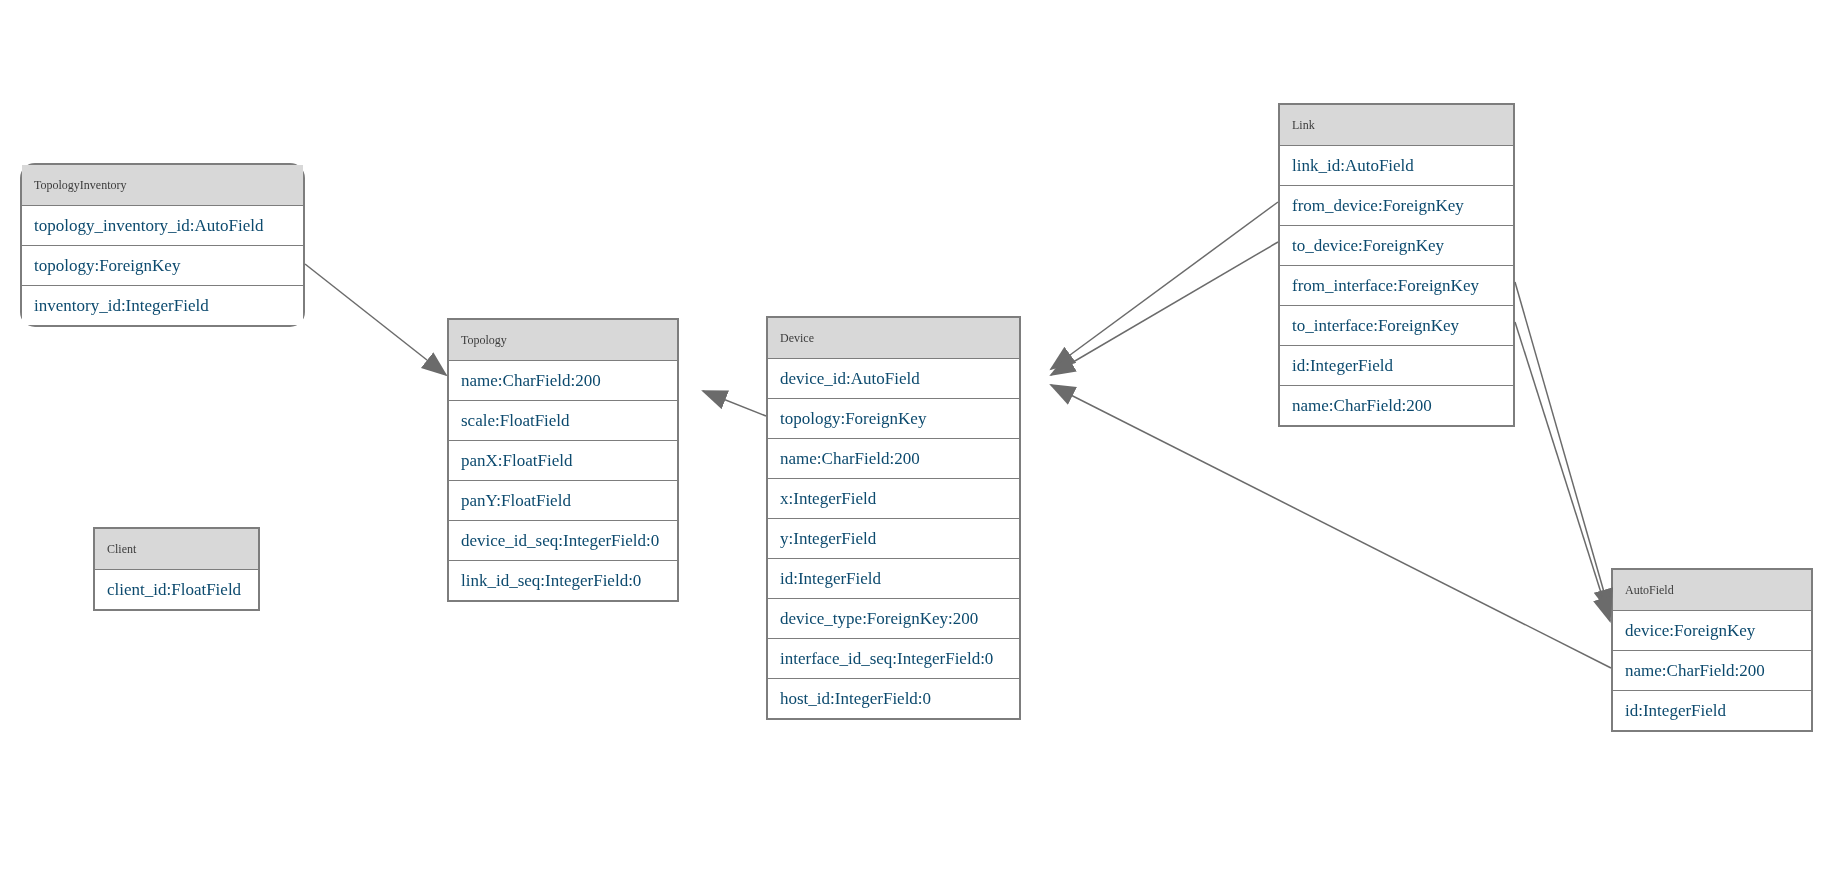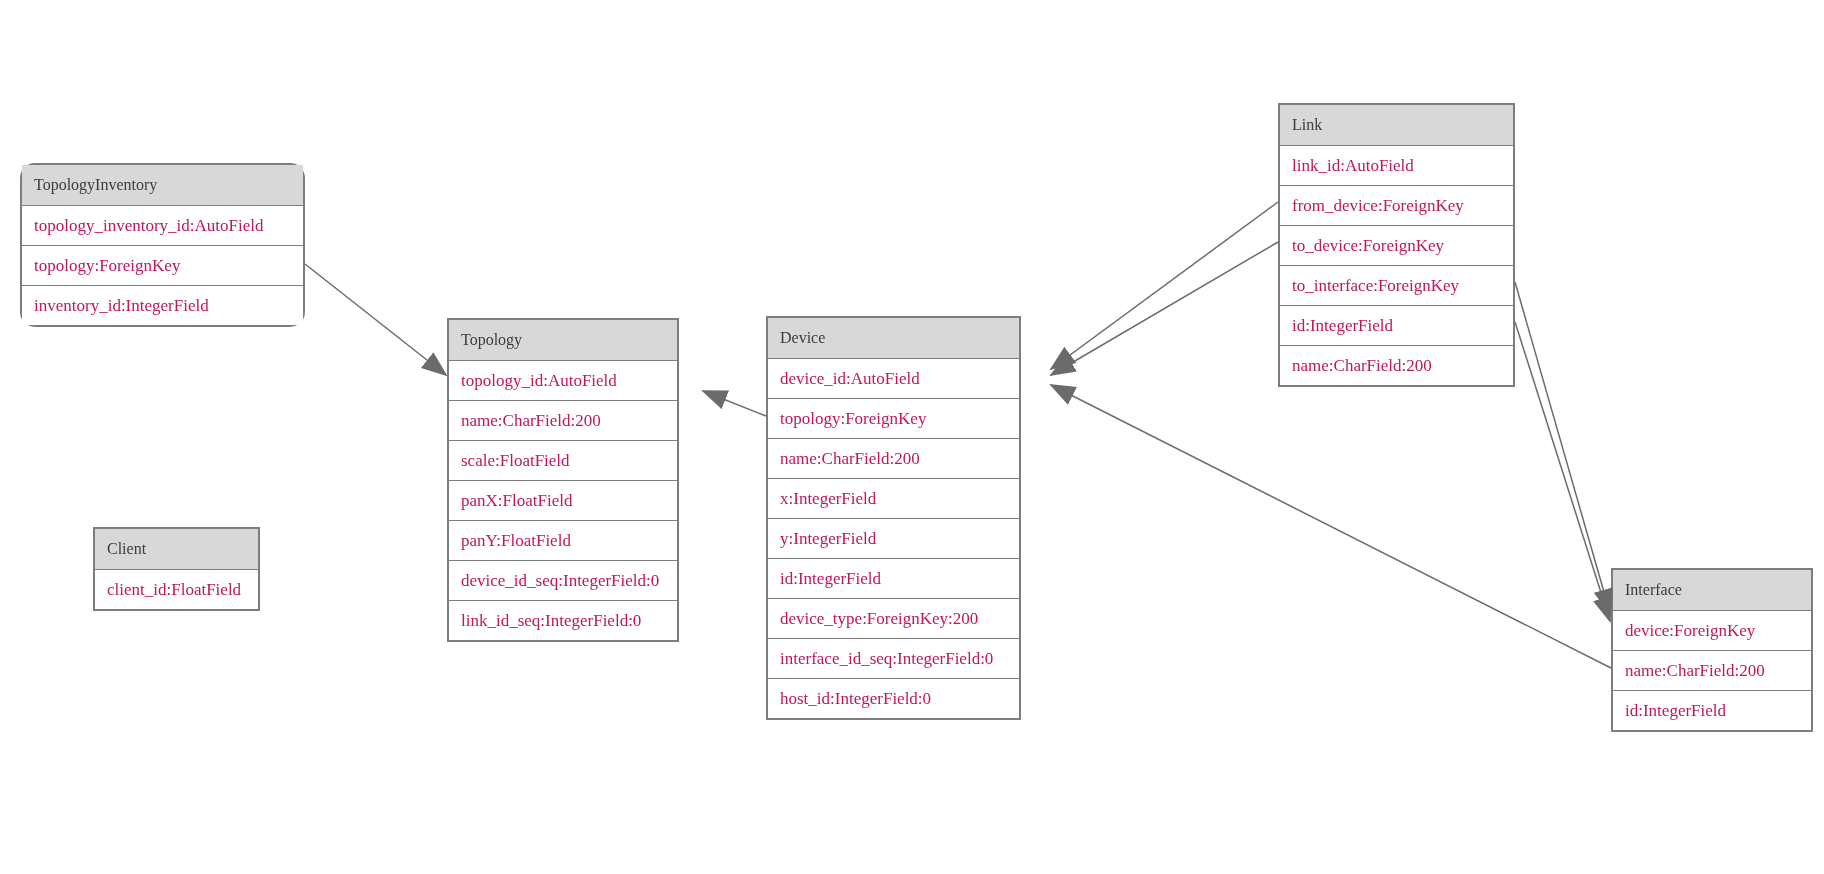--- a/index.html
+++ b/index.html
@@ -38,30 +38,30 @@
     border: 2px solid #7d7d7d;
     box-sizing: border-box;
   }
   .entity-header {
     height: 40px;
     line-height: 40px;
     padding-left: 12px;
     background: #d8d8d8;
     border-bottom: 1px solid #7d7d7d;
     color: #3c3c3c;
-    font-size: 16px;
+    font-size: 12px;
     white-space: nowrap;
     overflow: hidden;
   }
   .entity-field {
     height: 39px;
     line-height: 39px;
     padding-left: 12px;
     border-bottom: 1px solid #7d7d7d;
-    color: #be185d;
+    color: #0c4a6e;
     font-size: 17px;
     background: #ffffff;
     white-space: nowrap;
     overflow: hidden;
   }
   .entity-field:last-child {
     border-bottom: none;
   }
 </style>
 </head>
@@ -70,21 +70,20 @@
 <div id="canvas">
   <div id="entities">
       <div class="entity" style="left: 20px; top: 163px; width: 285px; border-radius: 15px;">
         <div class="entity-header">TopologyInventory</div>
         <div class="entity-field">topology_inventory_id:AutoField</div>
         <div class="entity-field">topology:ForeignKey</div>
         <div class="entity-field">inventory_id:IntegerField</div>
       </div>
       <div class="entity" style="left: 447px; top: 318px; width: 232px;">
         <div class="entity-header">Topology</div>
-        <div class="entity-field">topology_id:AutoField</div>
         <div class="entity-field">name:CharField:200</div>
         <div class="entity-field">scale:FloatField</div>
         <div class="entity-field">panX:FloatField</div>
         <div class="entity-field">panY:FloatField</div>
         <div class="entity-field">device_id_seq:IntegerField:0</div>
         <div class="entity-field">link_id_seq:IntegerField:0</div>
       </div>
       <div class="entity" style="left: 77px; top: 527px; width: 167px; margin-left: 16px;">
         <div class="entity-header">Client</div>
         <div class="entity-field">client_id:FloatField</div>
@@ -99,26 +98,27 @@
         <div class="entity-field">id:IntegerField</div>
         <div class="entity-field">device_type:ForeignKey:200</div>
         <div class="entity-field">interface_id_seq:IntegerField:0</div>
         <div class="entity-field">host_id:IntegerField:0</div>
       </div>
       <div class="entity" style="left: 1278px; top: 103px; width: 237px;">
         <div class="entity-header">Link</div>
         <div class="entity-field">link_id:AutoField</div>
         <div class="entity-field">from_device:ForeignKey</div>
         <div class="entity-field">to_device:ForeignKey</div>
+        <div class="entity-field">from_interface:ForeignKey</div>
         <div class="entity-field">to_interface:ForeignKey</div>
         <div class="entity-field">id:IntegerField</div>
         <div class="entity-field">name:CharField:200</div>
       </div>
       <div class="entity" style="left: 1611px; top: 568px; width: 202px;">
-        <div class="entity-header">Interface</div>
+        <div class="entity-header">AutoField</div>
         <div class="entity-field">device:ForeignKey</div>
         <div class="entity-field">name:CharField:200</div>
         <div class="entity-field">id:IntegerField</div>
       </div>
     </div>
   <svg id="relation-layer" xmlns="http://www.w3.org/2000/svg" width="1824" height="874" viewBox="0 0 1824 874">
     <defs>
       <marker id="arrowhead" markerUnits="userSpaceOnUse" markerWidth="30" markerHeight="24" refX="24" refY="10" orient="auto">
         <path d="M0,0 L26,10 L0,20 z" fill="#6b6b6b"></path>
       </marker>

